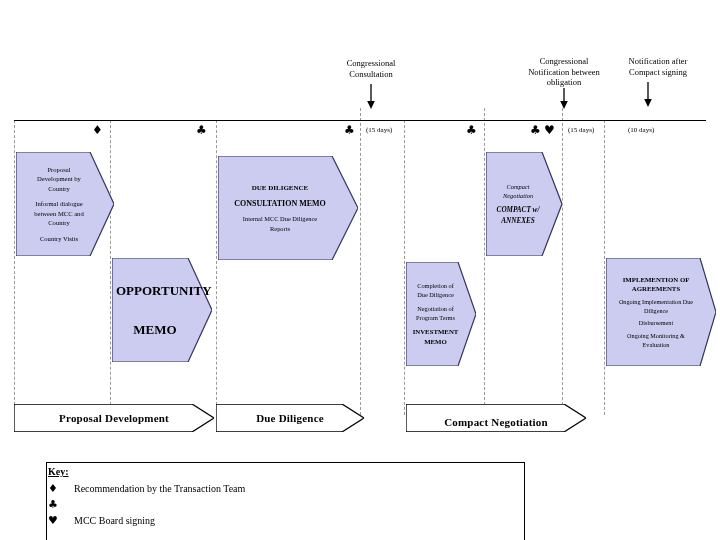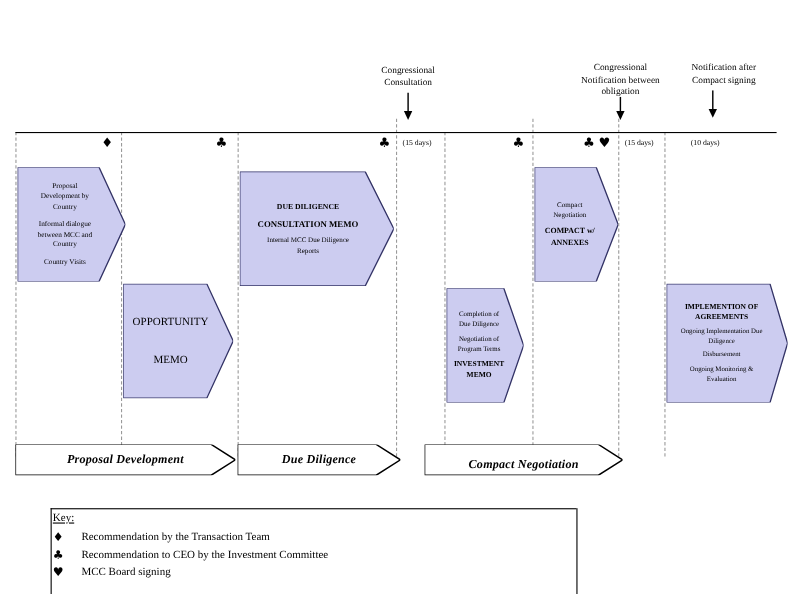--- a/index.html
+++ b/index.html
@@ -30,25 +30,25 @@
               align-items:center;text-align:center;box-sizing:border-box;}
   .shape .txt .line{display:block;width:100%;}
   .t-bold{font-weight:bold;}
 
   
   .banner{position:absolute;}
   .banner svg{position:absolute;left:0;top:0;}
   .banner .blab{position:absolute;left:0;top:0;height:100%;
                 display:flex;align-items:center;justify-content:center;
                 width:100%;font-weight:bold;font-size:11px;
-                letter-spacing:.2px;font-style:italic;}
+                letter-spacing:.2px;}
 
   
   .keybox{position:absolute;left:48px;top:466px;width:490px;}
-  .keytitle{font-weight:normal;font-size:10px;text-decoration:underline;
+  .keytitle{font-weight:bold;font-size:10px;text-decoration:underline;
             margin:0 0 4px 0;}
   .keyrow{display:flex;align-items:center;height:15px;}
   .keysuit{width:26px;text-align:left;font-size:11px;
            font-family:"DejaVu Sans",sans-serif;}
   .keytext{font-size:10px;}
   .keyline{position:absolute;border-left:1px solid #000;}
   .keyhr{position:absolute;border-top:1px solid #000;}
 </style>
 </head>
 <body>
@@ -125,21 +125,21 @@
       <span class="line">Country</span>
       <span class="line" style="height:6px;"></span>
       <span class="line">Country Visits</span>
     </div>
   </div>
 
   <div class="shape" style="left:112px; top:258px; width:100px; height:104px;">
     <svg width="100" height="104" viewBox="0 0 100 104">
       <polygon points="0,0 76,0 100,52 76,104 0,104" fill="#ccccf0" stroke="#333366" stroke-width="1.2"></polygon>
     </svg>
-    <div class="txt" style="padding:4px 18px 4px 4px; font-size:10px; line-height:1.5; font-weight:normal;gap:20px;">
+    <div class="txt" style="padding:4px 18px 4px 4px; font-size:13px; line-height:1.5; font-weight:bold;gap:20px;">
       <span class="line">OPPORTUNITY</span>
       <span class="line">MEMO</span>
     </div>
   </div>
 
   <div class="shape" style="left:218px; top:156px; width:140px; height:104px;">
     <svg width="140" height="104" viewBox="0 0 140 104">
       <polygon points="0,0 114,0 140,52 114,104 0,104" fill="#ccccf0" stroke="#333366" stroke-width="1.2"></polygon>
     </svg>
     <div class="txt" style="padding:4px 20px 4px 4px; font-size:7px; line-height:1.5;">
@@ -165,21 +165,21 @@
       <span class="line" style="height:5px;"></span>
       <span class="line t-bold" style="font-size:6.8px;">INVESTMENT</span>
       <span class="line t-bold" style="font-size:6.8px;">MEMO</span>
     </div>
   </div>
 
   <div class="shape" style="left:486px; top:152px; width:76px; height:104px;">
     <svg width="76" height="104" viewBox="0 0 76 104">
       <polygon points="0,0 56,0 76,52 56,104 0,104" fill="#ccccf0" stroke="#333366" stroke-width="1.2"></polygon>
     </svg>
-    <div class="txt" style="padding:4px 15px 4px 3px; font-size:6.4px; line-height:1.45;">
+    <div class="txt" style="padding:4px 15px 4px 3px; font-size:6.4px; line-height:1.45;font-style:italic;">
       <span class="line">Compact</span>
       <span class="line">Negotiation</span>
       <span class="line" style="height:5px;"></span>
       <span class="line t-bold" style="font-size:7.2px;">COMPACT w/</span>
       <span class="line t-bold" style="font-size:7.2px;">ANNEXES</span>
     </div>
   </div>
 
   <div class="shape" style="left:606px; top:258px; width:110px; height:108px;">
     <svg width="110" height="108" viewBox="0 0 110 108">
@@ -206,21 +206,21 @@
     <div class="blab" style="padding-right:20px;">Proposal Development</div>
   </div>
 
   <div class="banner" style="left:216px; top:404px; width:148px; height:28px;">
     <svg width="148" height="28" viewBox="0 0 148 28">
       <polygon points="0,0 126,0 148,14 126,28 0,28" fill="#ffffff" stroke="#000" stroke-width="1.3"></polygon>
     </svg>
     <div class="blab" style="padding-right:20px;">Due Diligence</div>
   </div>
 
-  <div class="banner" style="left:386px; top:404px; width:180px; height:36px;">
+  <div class="banner" style="left:406px; top:404px; width:180px; height:36px;">
     <svg width="180" height="28" viewBox="0 0 180 28">
       <polygon points="0,0 158,0 180,14 158,28 0,28" fill="#ffffff" stroke="#000" stroke-width="1.3"></polygon>
     </svg>
     <div class="blab" style="padding-right:20px;">Compact Negotiation</div>
   </div>
 
 
   <div class="keyhr" style="left:46px;  top:462px; width:478px;"></div>
   <div class="keyline" style="left:46px;  top:462px; height:78px;"></div>
   <div class="keyline" style="left:524px; top:462px; height:78px;"></div>
@@ -228,21 +228,20 @@
   <div class="keybox">
     <div class="keytitle">Key:</div>
 
     <div class="keyrow">
       <span class="keysuit">♦</span>
       <span class="keytext">Recommendation by the Transaction Team</span>
     </div>
 
     <div class="keyrow" style="height:17px;">
       <span class="keysuit">♣</span>
-      <span class="keytext">Recommendation to CEO by the Investment Committee</span>
     </div>
 
     <div class="keyrow">
       <span class="keysuit">♥</span>
       <span class="keytext">MCC Board signing</span>
     </div>
   </div>
 
 </div>
 

